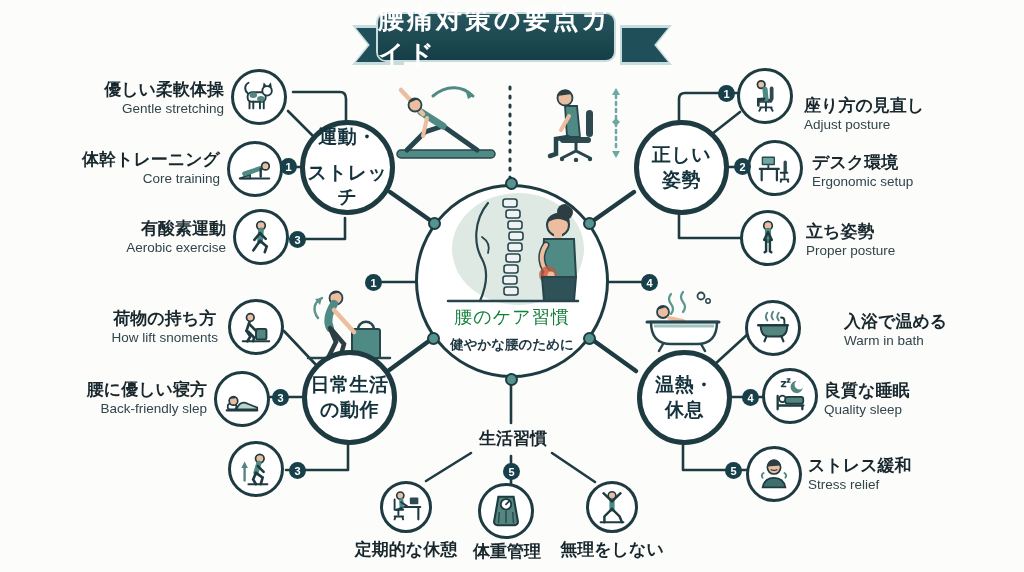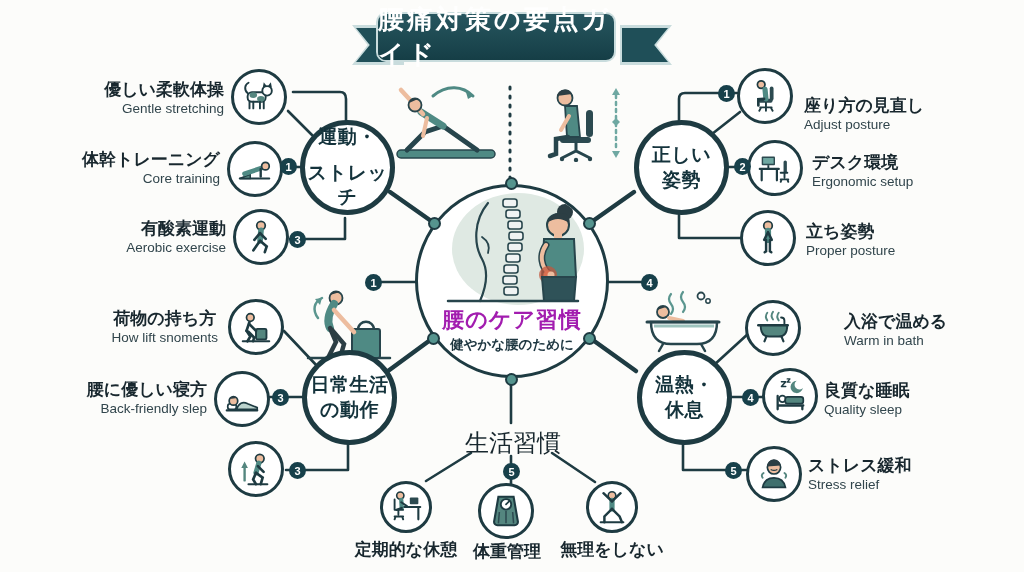--- a/index.html
+++ b/index.html
@@ -22,27 +22,27 @@
   
   .dot{position:absolute;width:13px;height:13px;border-radius:50%;background:#55948e;
        border:2.5px solid #1e3b42;box-sizing:border-box;z-index:4;}
   
   .lbl{position:absolute;z-index:2;line-height:1.22;white-space:nowrap;}
   .lbl .jp{font-size:17px;font-weight:bold;color:#18272e;}
   .lbl .en{font-size:13.5px;color:#31454c;}
   .lbl.r{text-align:right;}
   .blbl{position:absolute;font-size:17px;font-weight:bold;color:#18272e;transform:translateX(-50%);
         z-index:2;white-space:nowrap;}
-  .lh{position:absolute;transform:translateX(-50%);font-size:24px;font-weight:normal;color:#18272e;z-index:2;}
+  .lh{position:absolute;transform:translateX(-50%);font-size:17px;font-weight:bold;color:#18272e;z-index:2;}
   
   #center-circle{position:absolute;left:415px;top:184px;width:194px;height:194px;border:3.5px solid #1e3b42;
        border-radius:50%;background:#fff;box-sizing:border-box;overflow:hidden;z-index:3;}
   #center-circle svg{position:absolute;left:0;top:0;}
-  .ctitle{position:absolute;left:0;top:118px;width:100%;text-align:center;font-size:22px;font-weight:bold;
-          color:#a21caf;letter-spacing:1px;z-index:2;}
+  .ctitle{position:absolute;left:0;top:118px;width:100%;text-align:center;font-size:18px;font-weight:normal;
+          color:#15803d;letter-spacing:1px;z-index:2;}
   .csub{position:absolute;left:0;top:149px;width:100%;text-align:center;font-size:13.5px;font-weight:bold;
         color:#1d3640;z-index:2;}
   
   .tailLight{position:absolute;background:#c9dcdd;z-index:2;}
   .tailDark{position:absolute;background:#1f4f58;z-index:3;}
   .clipL{clip-path:polygon(0 0,100% 0,100% 100%,0 100%,30% 50%);}
   .clipR{clip-path:polygon(0 0,100% 0,70% 50%,100% 100%,0 100%);}
   #banner-rect{position:absolute;left:378px;top:14px;width:236px;height:46px;border-radius:8px;
        background:linear-gradient(#27565f,#153e46);box-shadow:0 0 0 2px #c9dcdd;z-index:4;
        display:flex;align-items:center;justify-content:center;}

